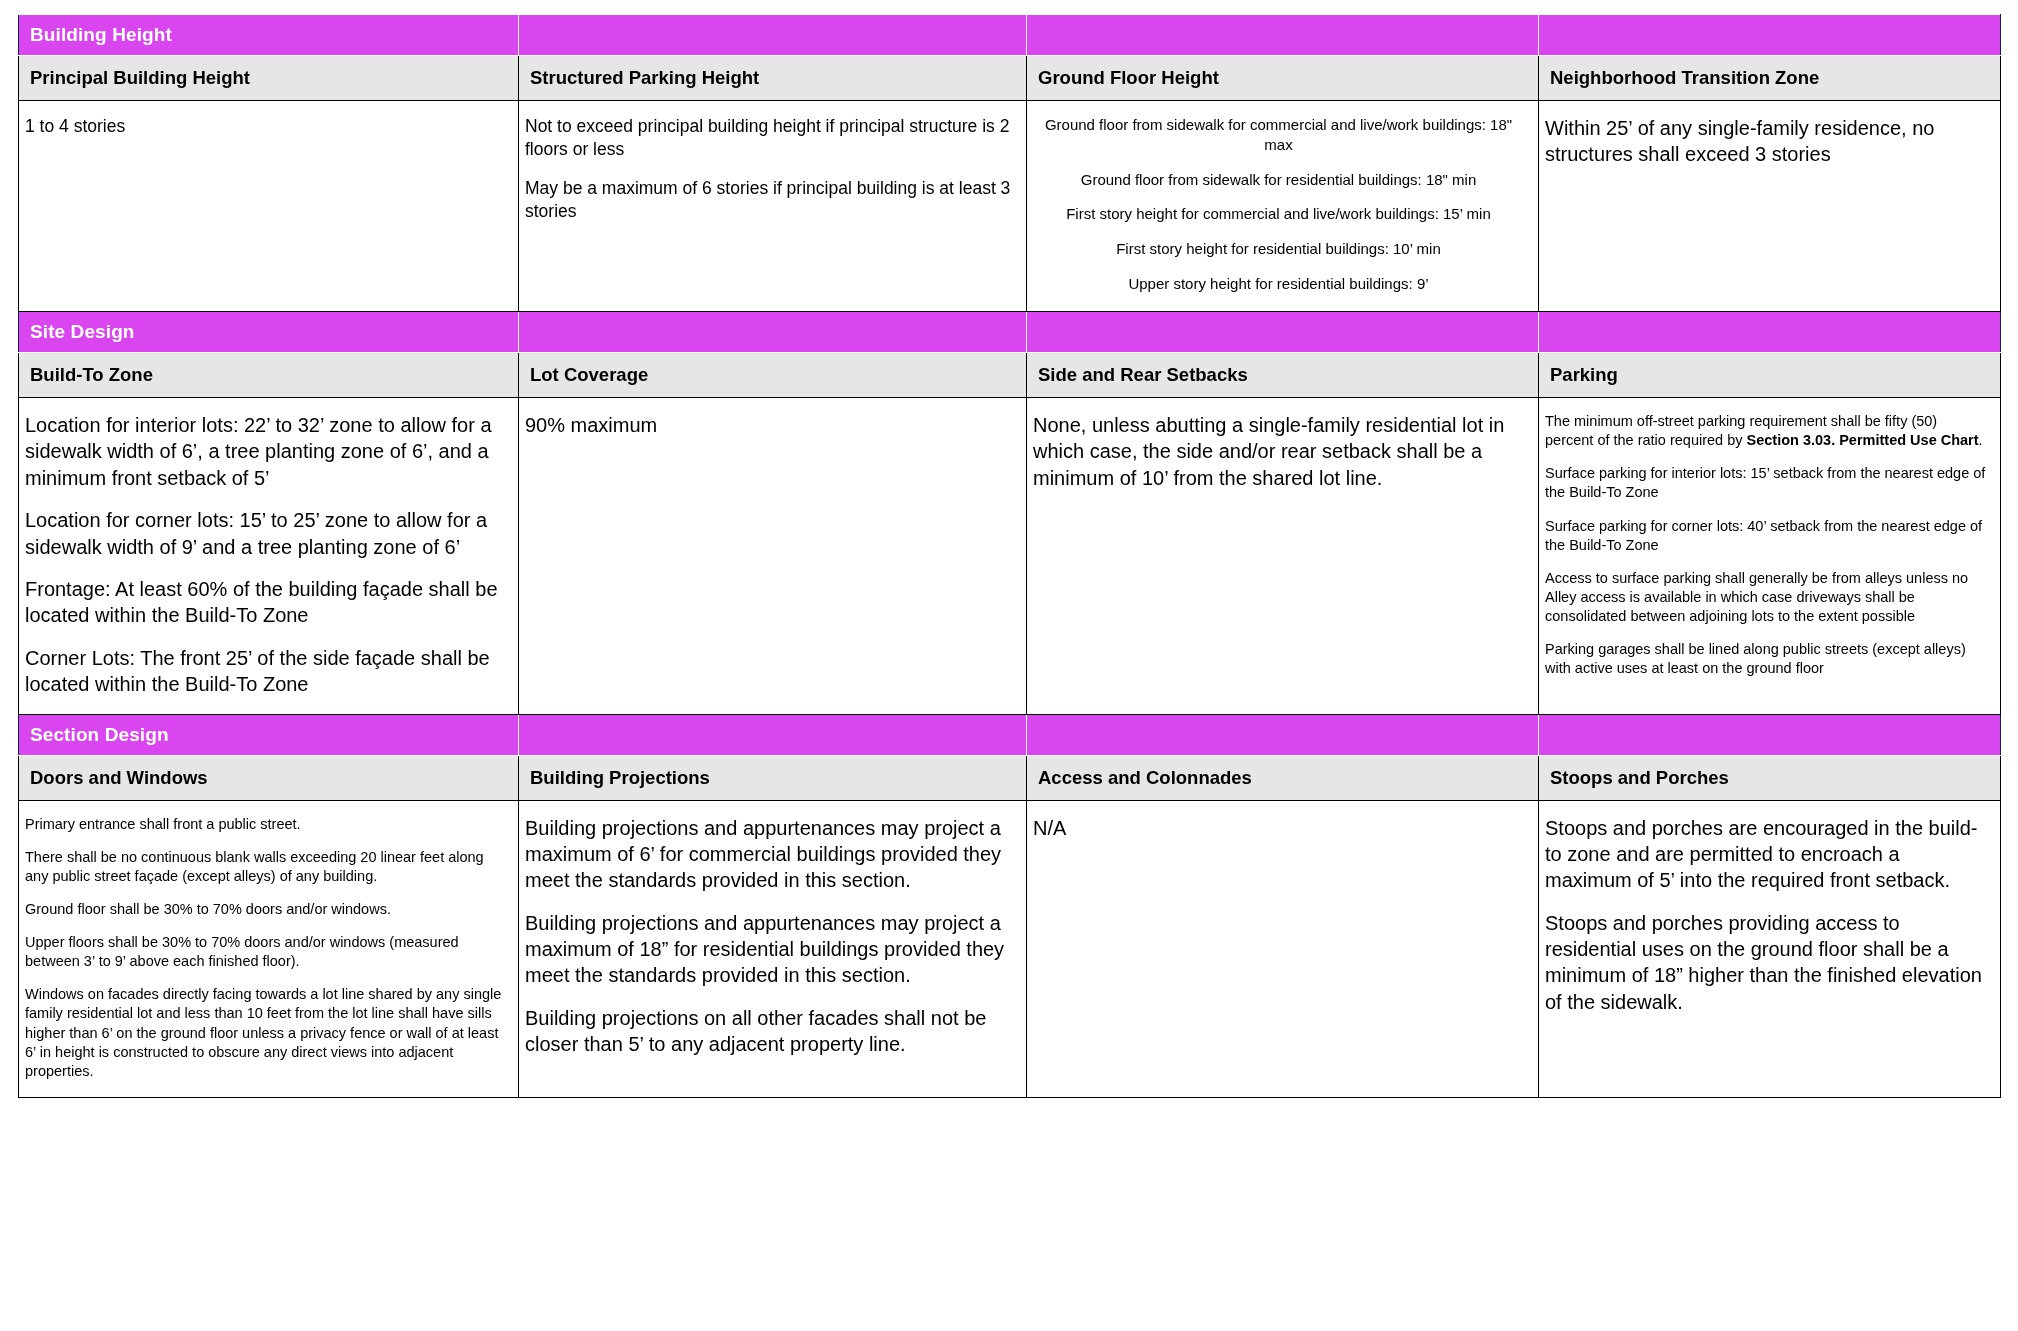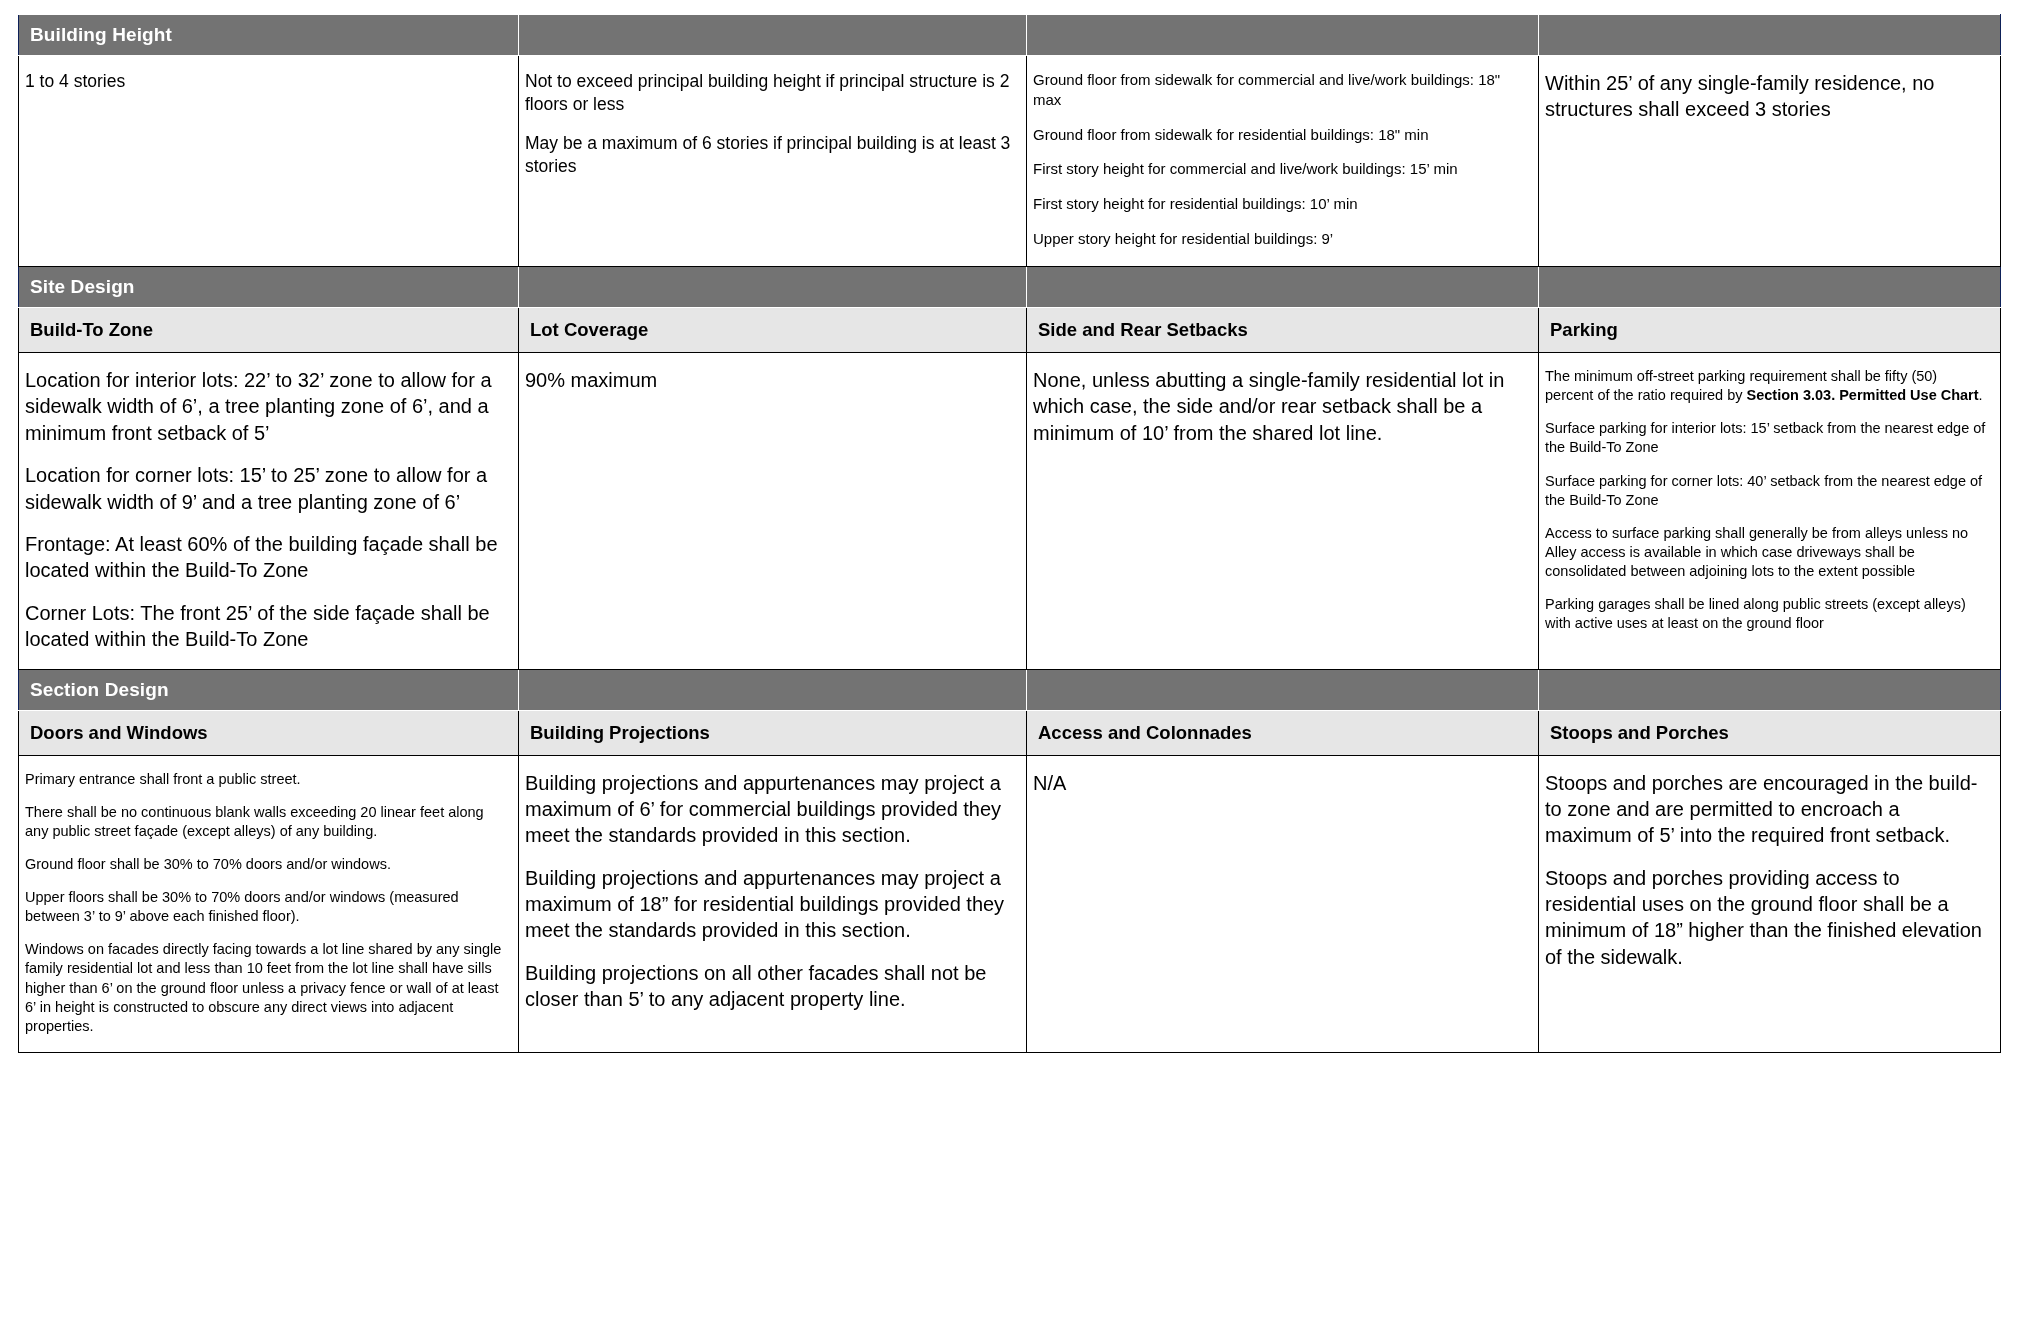--- a/index.html
+++ b/index.html
@@ -27,21 +27,21 @@
   table.zoning col.c3 { width: 512px; }
   table.zoning col.c4 { width: 462px; }
 
   td, th {
     border: 1px solid #000000;
     vertical-align: top;
     padding: 0;
   }
 
   .band {
-    background: #737373;
+    background: #d946ef;
     color: #ffffff;
     font-weight: bold;
     font-size: 19px;
     padding: 9px 10px 9px 11px;
     letter-spacing: 0.1px;
     border: 1px solid #0d2058;
   }
   .band.empty {
     padding: 9px 10px;
   }
@@ -68,21 +68,21 @@
   }
   .cell p {
     margin: 0 0 16px 0;
     line-height: 1.32;
   }
   .cell p:last-child { margin-bottom: 0; }
 
   
   .t-lg p { font-size: 17.5px; }
   .t-md p { font-size: 20px; }
-  .t-sm p { font-size: 15px; margin-bottom: 15px; }
+  .t-sm p { font-size: 15px; margin-bottom: 15px; text-align: center; }
   .t-xs p { font-size: 14.5px; margin-bottom: 14px; }
 
   .h-height   { height: 180px; }
   .h-site     { height: 278px; }
   .h-design   { height: 245px; }
 
   strong.inline { font-weight: bold; }
 </style>
 </head>
 <body>
@@ -96,20 +96,26 @@
         <col class="c4">
     </colgroup>
     <tbody>
         <tr class="band-row">
           <td class="band">Building Height</td>
           <td class="band empty">&nbsp;</td>
           <td class="band empty">&nbsp;</td>
           <td class="band empty">&nbsp;</td>
         </tr>
         <tr>
+          <td class="subhead">Principal Building Height</td>
+          <td class="subhead">Structured Parking Height</td>
+          <td class="subhead">Ground Floor Height</td>
+          <td class="subhead">Neighborhood Transition Zone</td>
+        </tr>
+        <tr>
           <td class="cell t-lg h-height">
             <p>1 to 4 stories</p>
           </td>
           <td class="cell t-lg h-height">
             <p>Not to exceed principal building height if principal structure is 2 floors or less</p>
             <p>May be a maximum of 6 stories if principal building is at least 3 stories</p>
           </td>
           <td class="cell t-sm h-height">
             <p>Ground floor from sidewalk for commercial and live/work buildings: 18" max</p>
             <p>Ground floor from sidewalk for residential buildings: 18" min</p>

